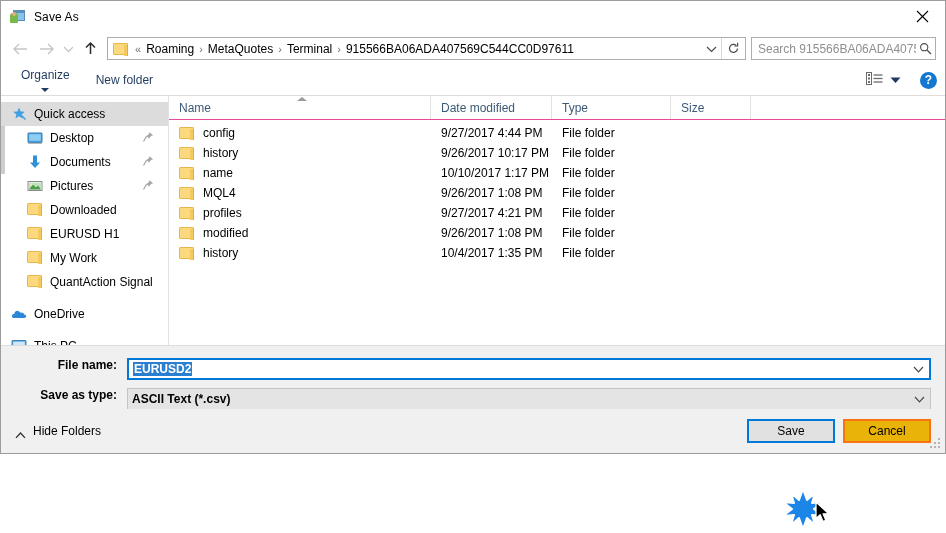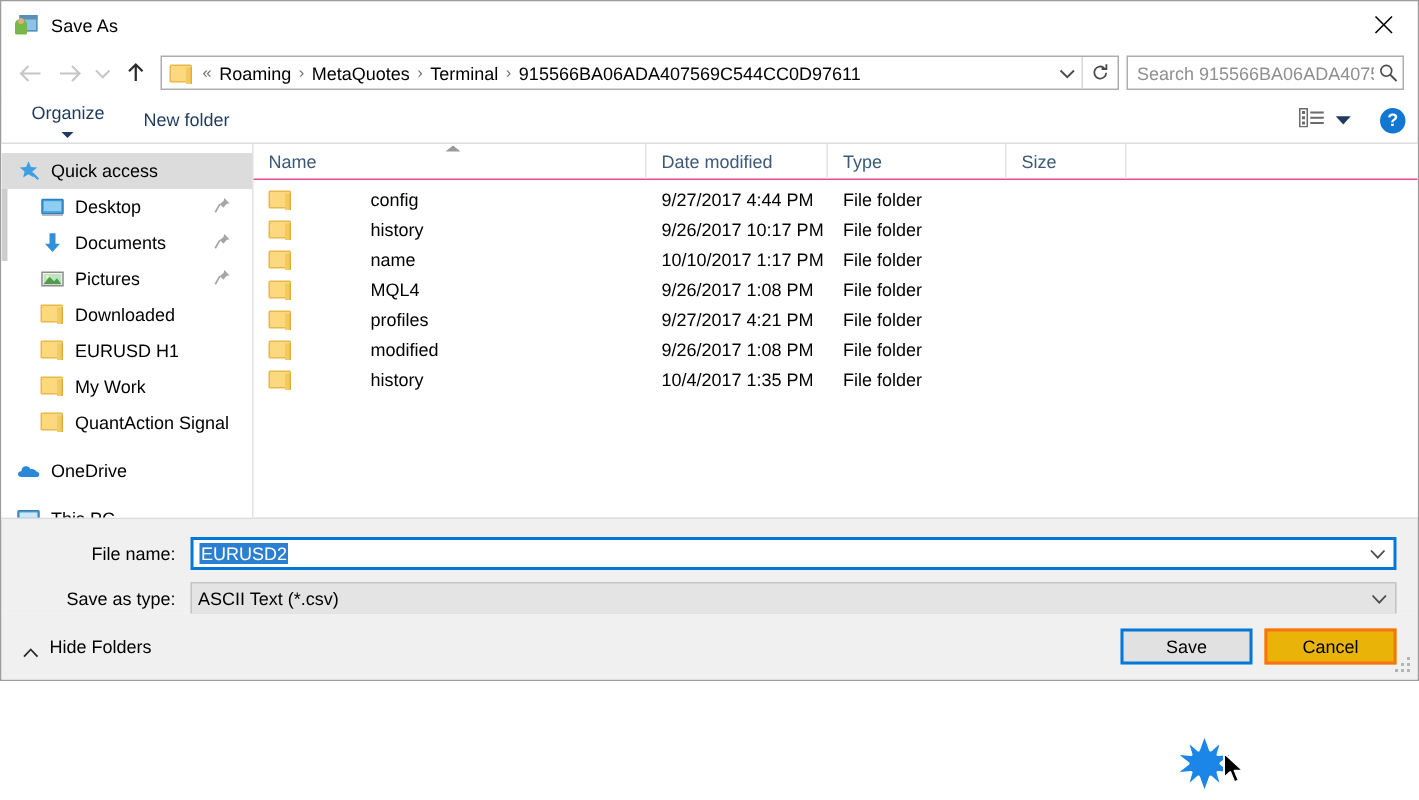--- a/index.html
+++ b/index.html
@@ -254,21 +254,20 @@
   .rows { flex: 1 1 auto; overflow: hidden; padding-top: 3px; }
   .row {
     height: 20px;
     display: flex; align-items: center;
     font-size: 12px; color: #000;
   }
   .row .cell-name {
     width: 262px; flex: 0 0 262px;
     display: flex; align-items: center;
     padding-left: 10px;
-    gap: 44px;
   }
   .row .cell-date {
     width: 121px; flex: 0 0 121px;
     padding-left: 10px; color: #000;
   }
   .row .cell-type {
     width: 119px; flex: 0 0 119px;
     padding-left: 10px; color: #000;
   }
   .row .cell-size { width: 80px; flex: 0 0 80px; padding-left: 10px; }
@@ -293,22 +292,23 @@
   }
 
   
   .formarea {
     background: #f0f0f0;
     border-top: 1px solid #dcdcdc;
     padding: 12px 14px 0 14px;
     min-height: 60px;
   }
   .formrow {
-    display: flex; align-items: center;
+    display: flex; 
     margin-bottom: 8px;
+    font-weight: bold;
   }
   .formlabel {
     width: 112px; flex: 0 0 112px;
     text-align: right; padding-right: 10px;
     font-size: 12px; color: #000;
   }
   .combo {
     flex: 1 1 auto; height: 22px;
     display: flex; align-items: center;
     position: relative;

